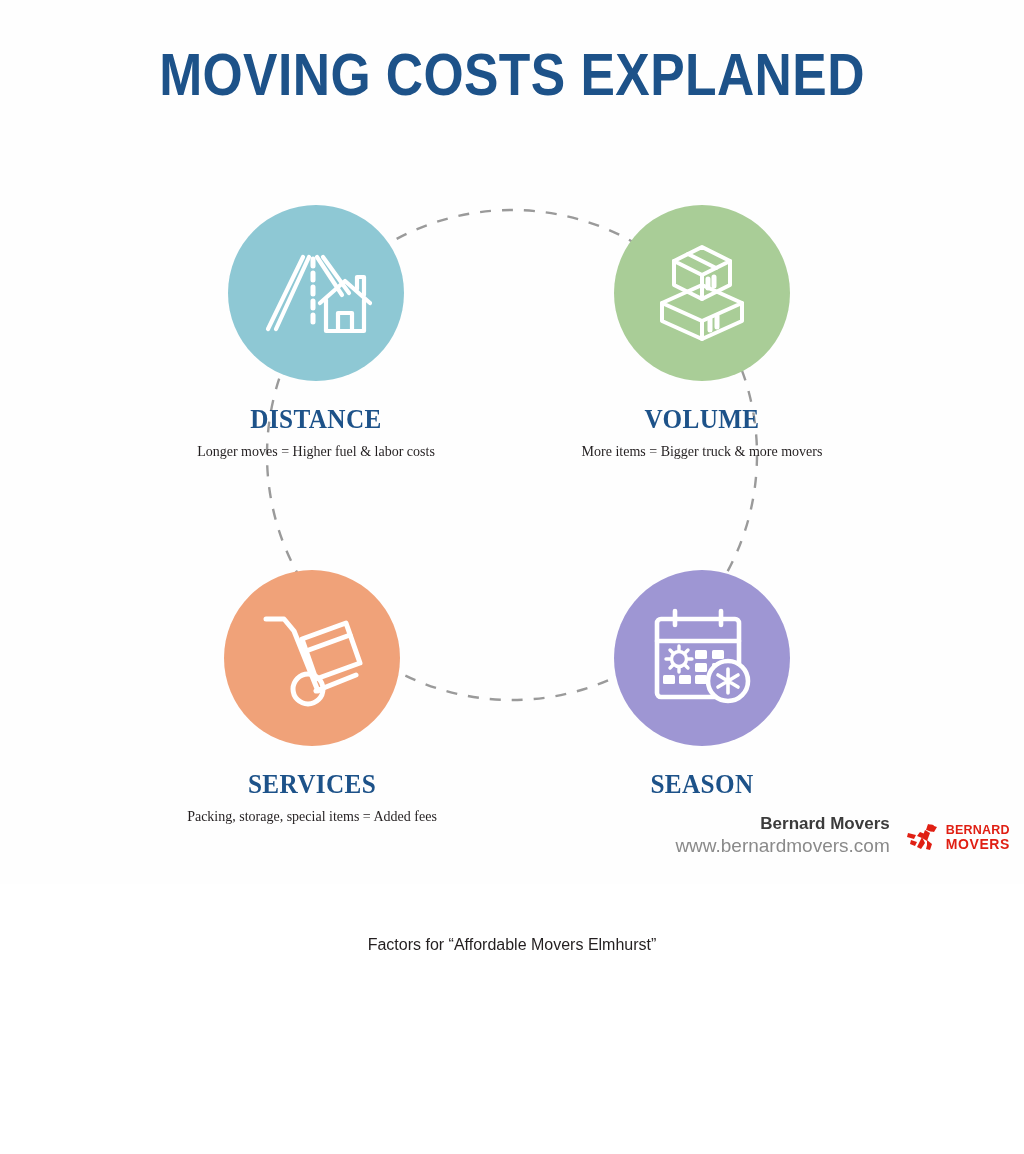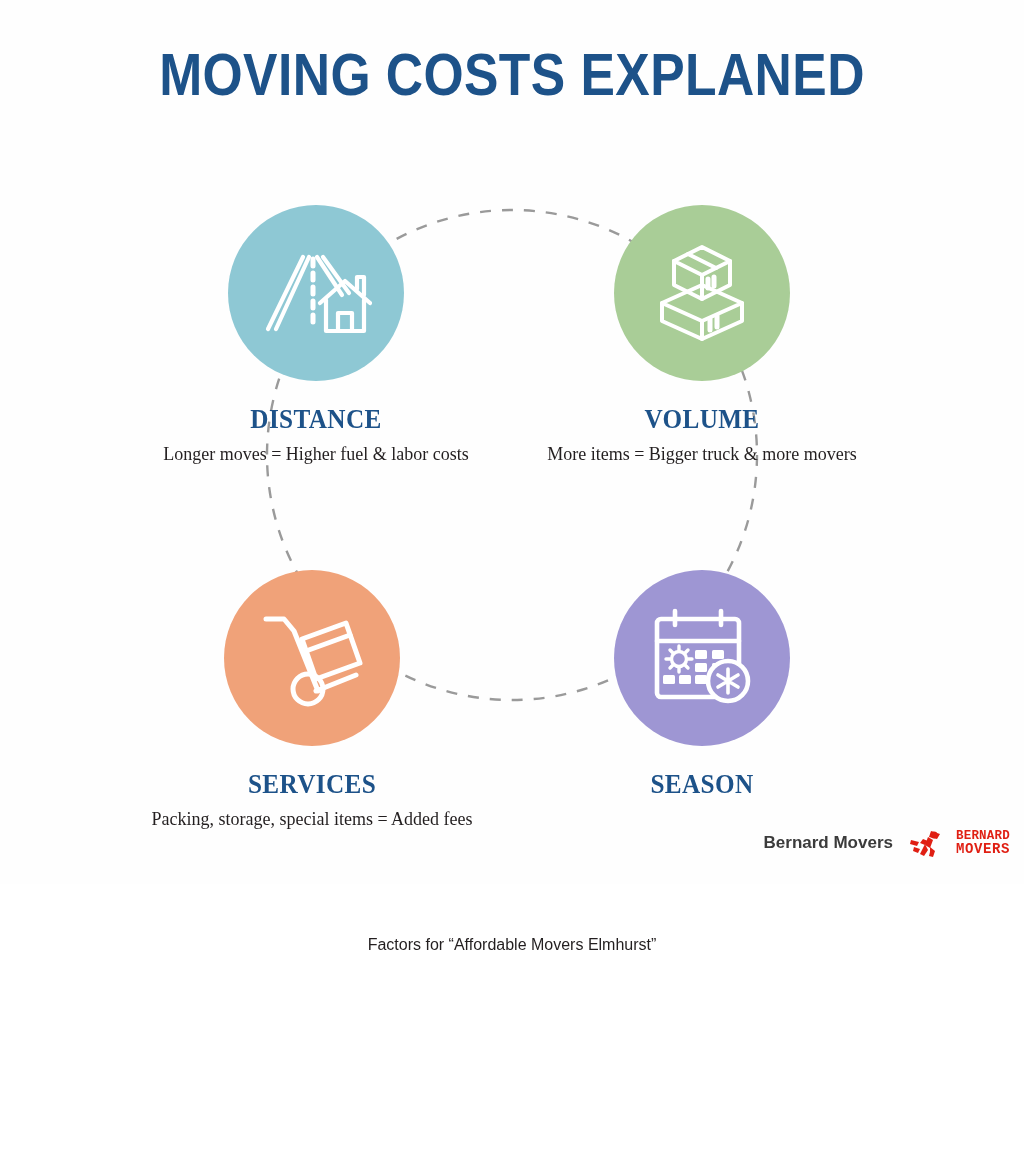--- a/index.html
+++ b/index.html
@@ -84,21 +84,21 @@
     margin-top: 22px;
     font-size: 28px;
     font-weight: bold;
     color: #1d5289;
     letter-spacing: 0.4px;
     transform: scaleX(0.9);
   }
 
   .node-desc {
     margin-top: 7px;
-    font-size: 18px;
+    font-size: 14px;
     line-height: 1.38;
     color: #231f20;
     padding: 0 18px;
   }
 
   
   .caption {
     position: absolute;
     top: 936px;
     left: 0;
@@ -124,23 +124,22 @@
     color: #3b3b3b;
     line-height: 1.25;
   }
   .footer-url {
     font-size: 19px;
     color: #8a8a8a;
     line-height: 1.25;
   }
   .footer-logo {
     display: flex;
-    align-items: center;
-    gap: 13px;
-    font-family: Liberation Mono, monospace;
+    align-items: flex-end;
+    gap: 6px;
   }
   .logo-words {
     display: flex;
     flex-direction: column;
     line-height: 1.0;
   }
   .logo-words span {
     font-size: 12.5px;
     font-weight: bold;
     color: #e01f13;
@@ -265,20 +264,21 @@
       </svg>
     </div>
     <div class="node-label">SEASON</div>
   </div>
 
   <div class="caption">Factors for “Affordable Movers Elmhurst”</div>
 
   <div class="footer">
     <div class="footer-text">
       <div class="footer-brand">Bernard Movers</div>
+      <div class="footer-url">www.bernardmovers.com</div>
     </div>
     <div class="footer-logo">
       <svg width="34" height="30" viewBox="0 0 34 30">
         <g fill="#e01f13">
           <path d="M22 3 L31 6 L28 11 L20 9 Z"></path>
           <circle cx="25" cy="7" r="3.4"></circle>
           <path d="M19 9 L24 12 L21 20 L16 17 Z"></path>
           <path d="M16 16 L19 22 L15 28 L11 26 L14 20 Z"></path>
           <path d="M21 19 L26 23 L24 29 L20 28 L21 24 Z"></path>
           <path d="M14 11 L19 13 L16 17 L11 15 Z"></path>

